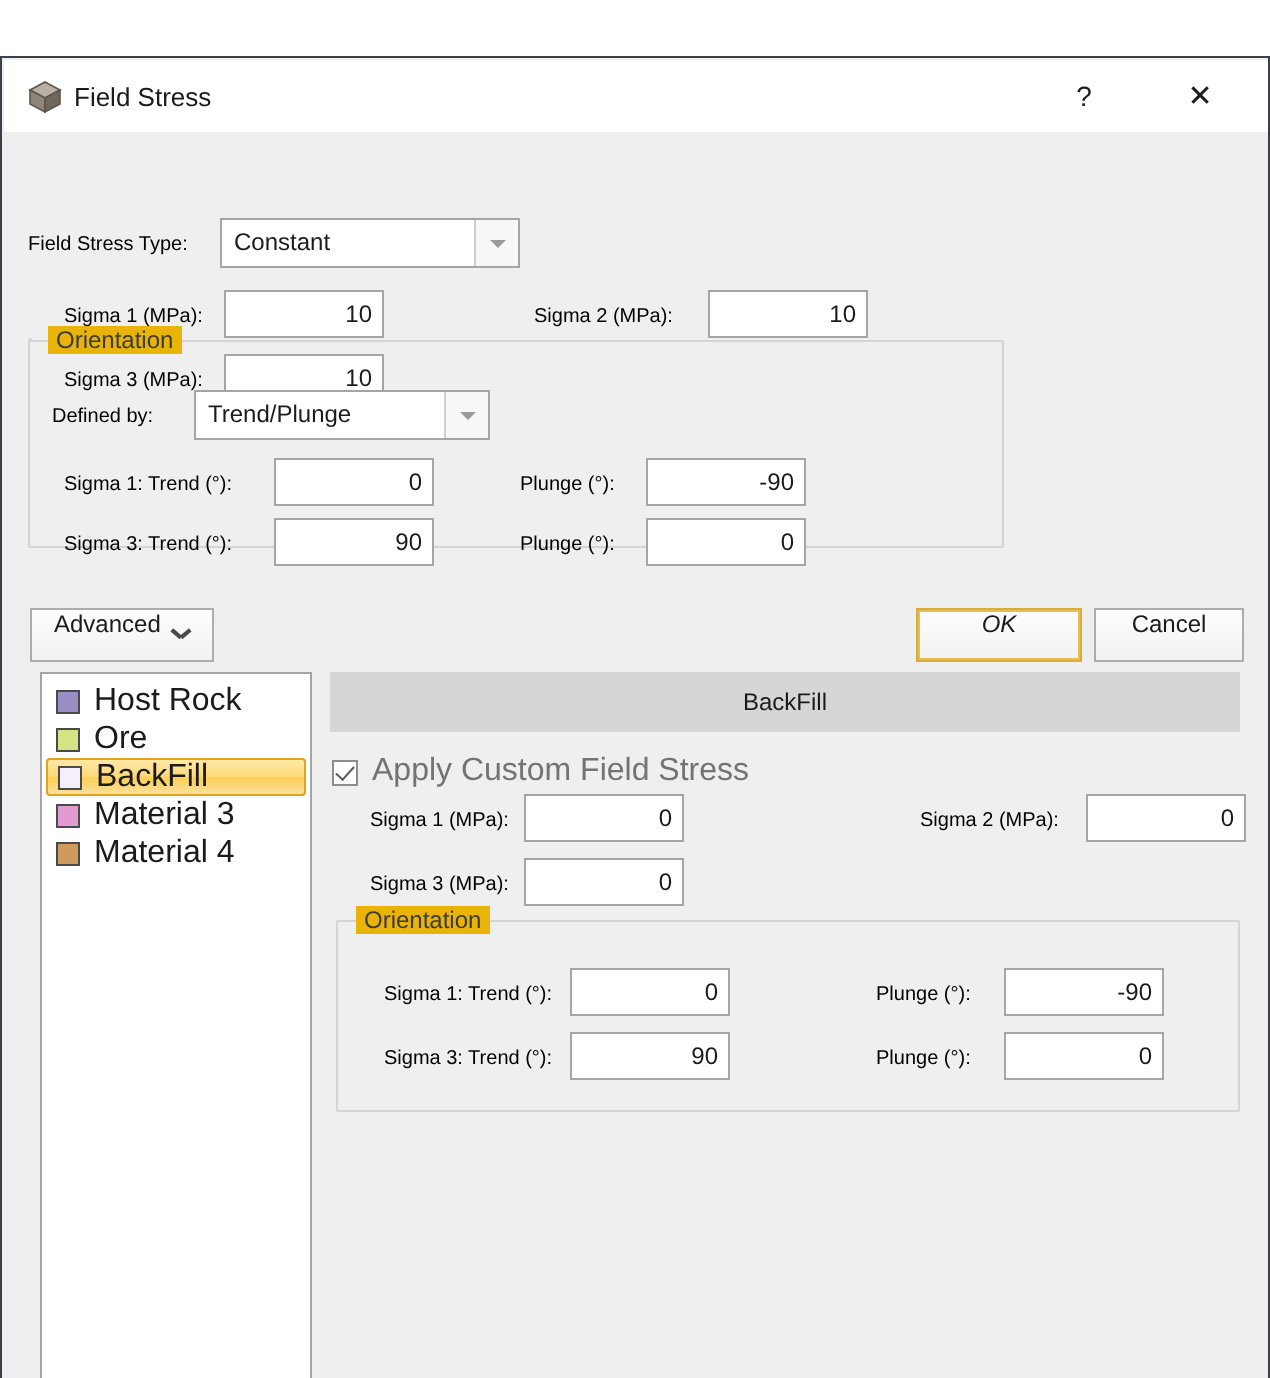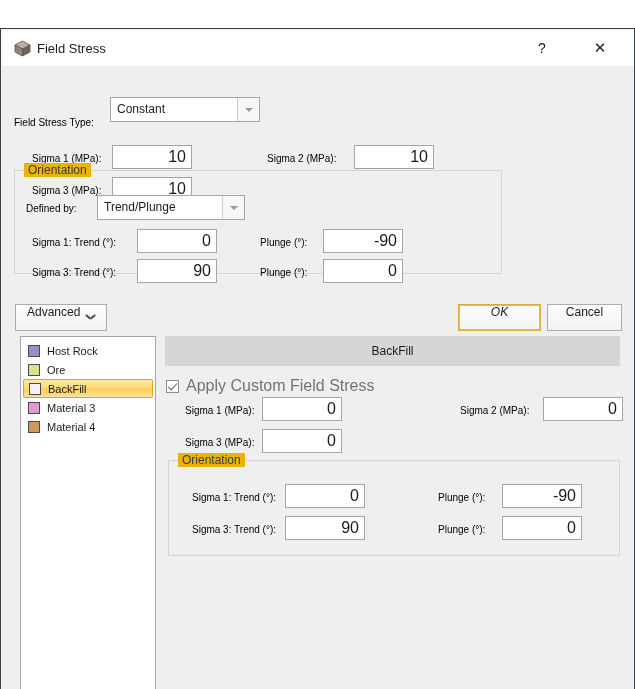--- a/index.html
+++ b/index.html
@@ -78,21 +78,21 @@
     line-height: 14px;
   }
 
   
   .txt {
     position: absolute;
     box-sizing: border-box;
     background: #ffffff;
     border: 1px solid #a5a5a5;
     font-family: "Liberation Sans", sans-serif;
-    font-size: 16px;
+    font-size: 12px;
     color: #1b1b1b;
     text-align: right;
     padding: 0 5px 0 3px;
     height: 24px;
     line-height: 22px;
     outline: none;
   }
 
   
   .combo {
@@ -193,21 +193,21 @@
     overflow: hidden;
   }
   .list-item {
     position: relative;
     height: 19px;
     margin: 0 2px;
     display: flex;
     align-items: center;
     box-sizing: border-box;
     padding-left: 5px;
-    font-size: 11px;
+    font-size: 16px;
     color: #1b1b1b;
   }
   .list-item.sel {
     background: linear-gradient(to bottom, #ffe9a8 0%, #fdd978 48%, #fccf56 52%, #fde09b 100%);
     border: 1px solid #e3a21a;
     border-radius: 2px;
   }
   .swatch {
     width: 12px; height: 12px;
     box-sizing: border-box;
@@ -266,21 +266,21 @@
       <polygon points="16,5 8.5,9 8.5,16 16,12" fill="#6e675c" stroke="#5d564b" stroke-width="0.8"></polygon>
     </svg>
     <div class="titlebar-title">Field Stress</div>
     <div class="tb-btn tb-help">?</div>
     <div class="tb-btn tb-close">✕</div>
   </div>
 
   <div class="content">
 
     <div class="lbl" style="left:12px; top:50px;">Field Stress Type:</div>
-    <div class="combo" style="left:108px; top:31px; width:150px;">
+    <div class="combo" style="left:108px; top:43px; width:150px;">
       <div class="combo-text">Constant</div>
       <div class="combo-btn">
         <div class="combo-arrow"></div>
       </div>
     </div>
 
     <div class="lbl" style="left:30px; top:86px;">Sigma 1 (MPa):</div>
     <input class="txt" style="left: 110px; top: 79px; width: 80px;" value="10">
 
     <div class="lbl" style="left:265px; top:86px;">Sigma 2 (MPa):</div>

